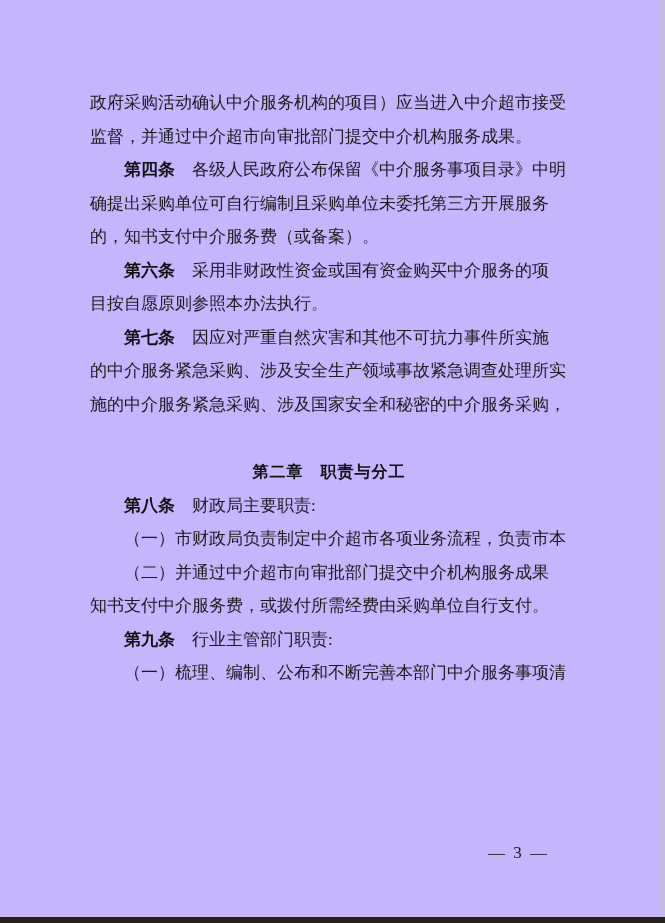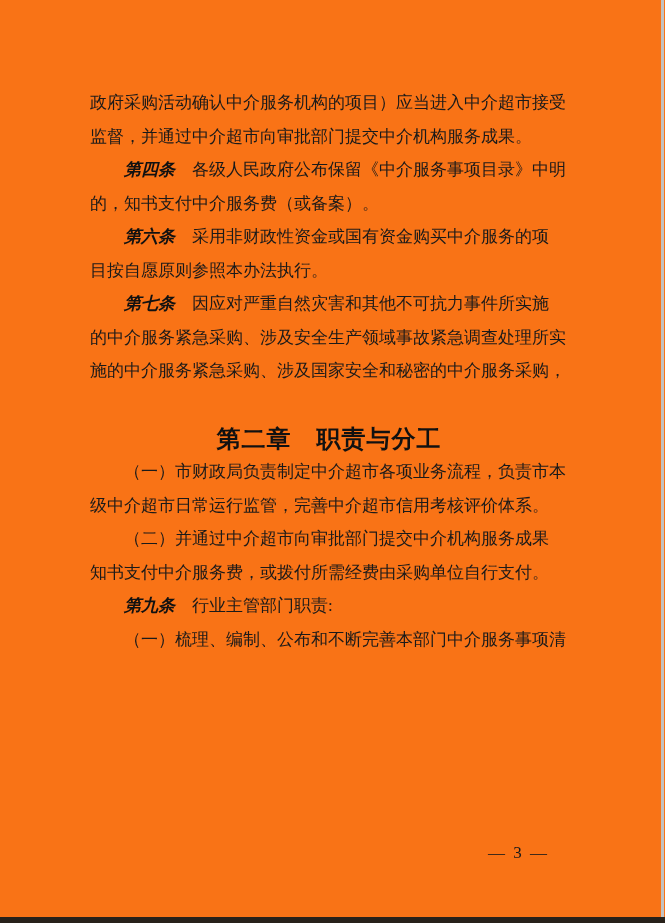--- a/index.html
+++ b/index.html
@@ -5,21 +5,21 @@
   html, body { margin: 0; padding: 0; }
   body {
     width: 665px; height: 923px;
     background: #ffffff;
     font-family: "Liberation Serif", "DejaVu Serif", serif;
     position: relative;
   }
   .page {
     position: absolute; top: 0; left: 0;
     width: 665px; height: 923px;
-    background: #f97316; overflow: hidden;
+    background: #c4b5fd; overflow: hidden;
   }
   .scan-edge-right {
     position: absolute; top: 0; right: 1px;
     width: 3px; height: 923px;
     background: #c2c2c2;
   }
   .scan-edge-bottom {
     position: absolute; left: 0; bottom: 0;
     width: 665px; height: 6px;
     background: #28211a;
@@ -29,60 +29,60 @@
     width: 478px;
     font-size: 17px; line-height: 33.5px;
     color: #1a1a1a;
   }
   .line { white-space: nowrap; height: 33.5px; }
   .ind  { padding-left: 34px; }
   .lead {
     font-family: "Liberation Sans", "DejaVu Sans", sans-serif;
     font-weight: 700;
     color: #111111;
-    font-style: italic;
   }
   .chapter-heading {
     height: 33.5px; line-height: 33.5px;
     margin-top: 34px;
     text-align: center;
     font-family: "Liberation Sans", "DejaVu Sans", sans-serif;
     font-weight: 700;
-    font-size: 24px;
+    font-size: 16px;
     letter-spacing: 1px;
     color: #111111;
   }
   .page-number {
     position: absolute; top: 843px; left: 488px;
     font-size: 17px; color: #1a1a1a;
     letter-spacing: 2px;
     white-space: nowrap;
   }
 </style>
 </head>
 <body>
 
 <div class="page">
 
   <div class="text-block">
 
     <div class="line"><span>政府采购活动确认中介服务机构的项目）应当进入中介超市接受</span></div>
     <div class="line"><span>监督，并通过中介超市向审批部门提交中介机构服务成果。</span></div>
     <div class="line ind"><span class="lead">第四条</span><span>　各级人民政府公布保留《中介服务事项目录》中明</span></div>
+    <div class="line"><span>确提出采购单位可自行编制且采购单位未委托第三方开展服务</span></div>
     <div class="line"><span>的，知书支付中介服务费（或备案）。</span></div>
     <div class="line ind"><span class="lead">第六条</span><span>　采用非财政性资金或国有资金购买中介服务的项</span></div>
     <div class="line"><span>目按自愿原则参照本办法执行。</span></div>
     <div class="line ind"><span class="lead">第七条</span><span>　因应对严重自然灾害和其他不可抗力事件所实施</span></div>
     <div class="line"><span>的中介服务紧急采购、涉及安全生产领域事故紧急调查处理所实</span></div>
     <div class="line"><span>施的中介服务紧急采购、涉及国家安全和秘密的中介服务采购，</span></div>
 
     <div class="chapter-heading">第二章　职责与分工</div>
 
+    <div class="line ind"><span class="lead">第八条</span><span>　财政局主要职责:</span></div>
     <div class="line ind"><span>（一）市财政局负责制定中介超市各项业务流程，负责市本</span></div>
-    <div class="line"><span>级中介超市日常运行监管，完善中介超市信用考核评价体系。</span></div>
     <div class="line ind"><span>（二）并通过中介超市向审批部门提交中介机构服务成果</span></div>
     <div class="line"><span>知书支付中介服务费，或拨付所需经费由采购单位自行支付。</span></div>
     <div class="line ind"><span class="lead">第九条</span><span>　行业主管部门职责:</span></div>
     <div class="line ind"><span>（一）梳理、编制、公布和不断完善本部门中介服务事项清</span></div>
 
   </div>
 
   <div class="page-number">— 3 —</div>
 
   <div class="scan-edge-right"></div>

